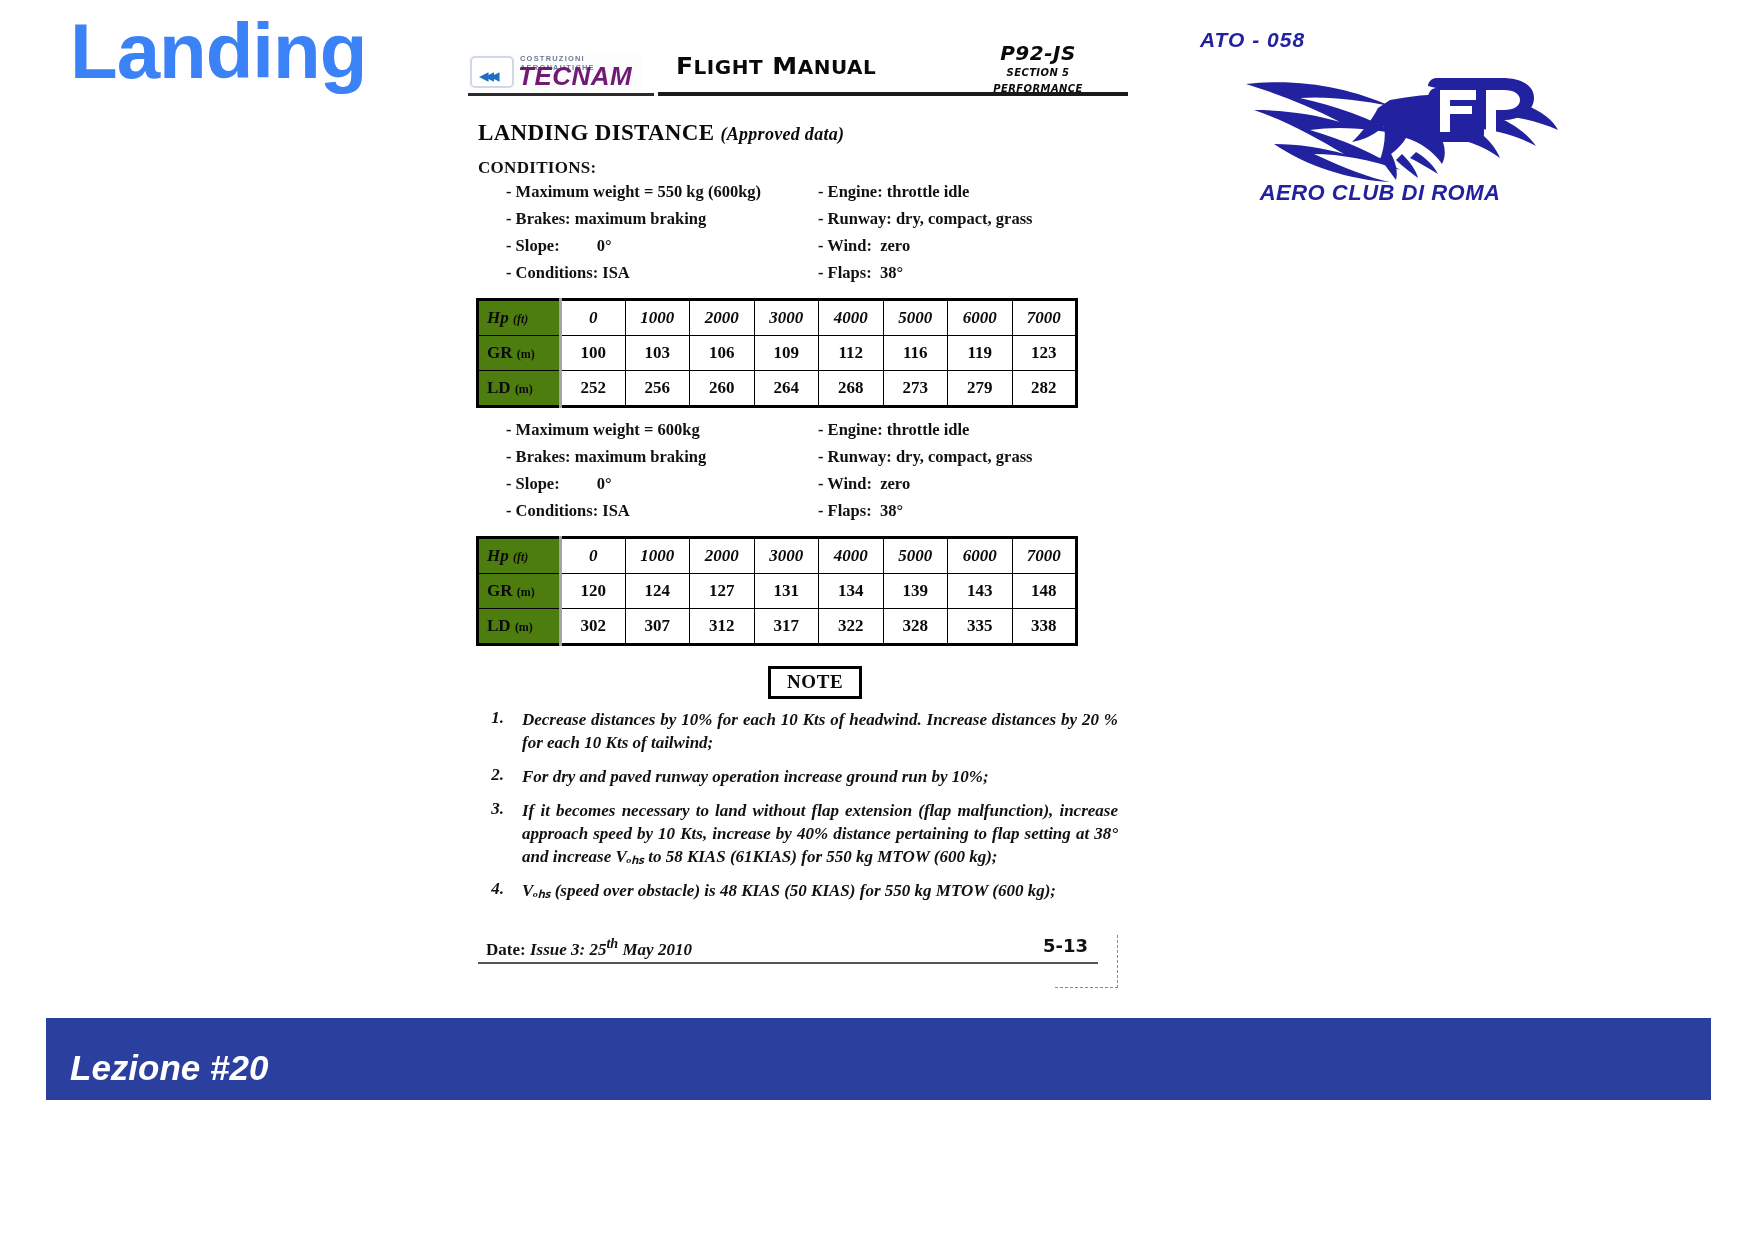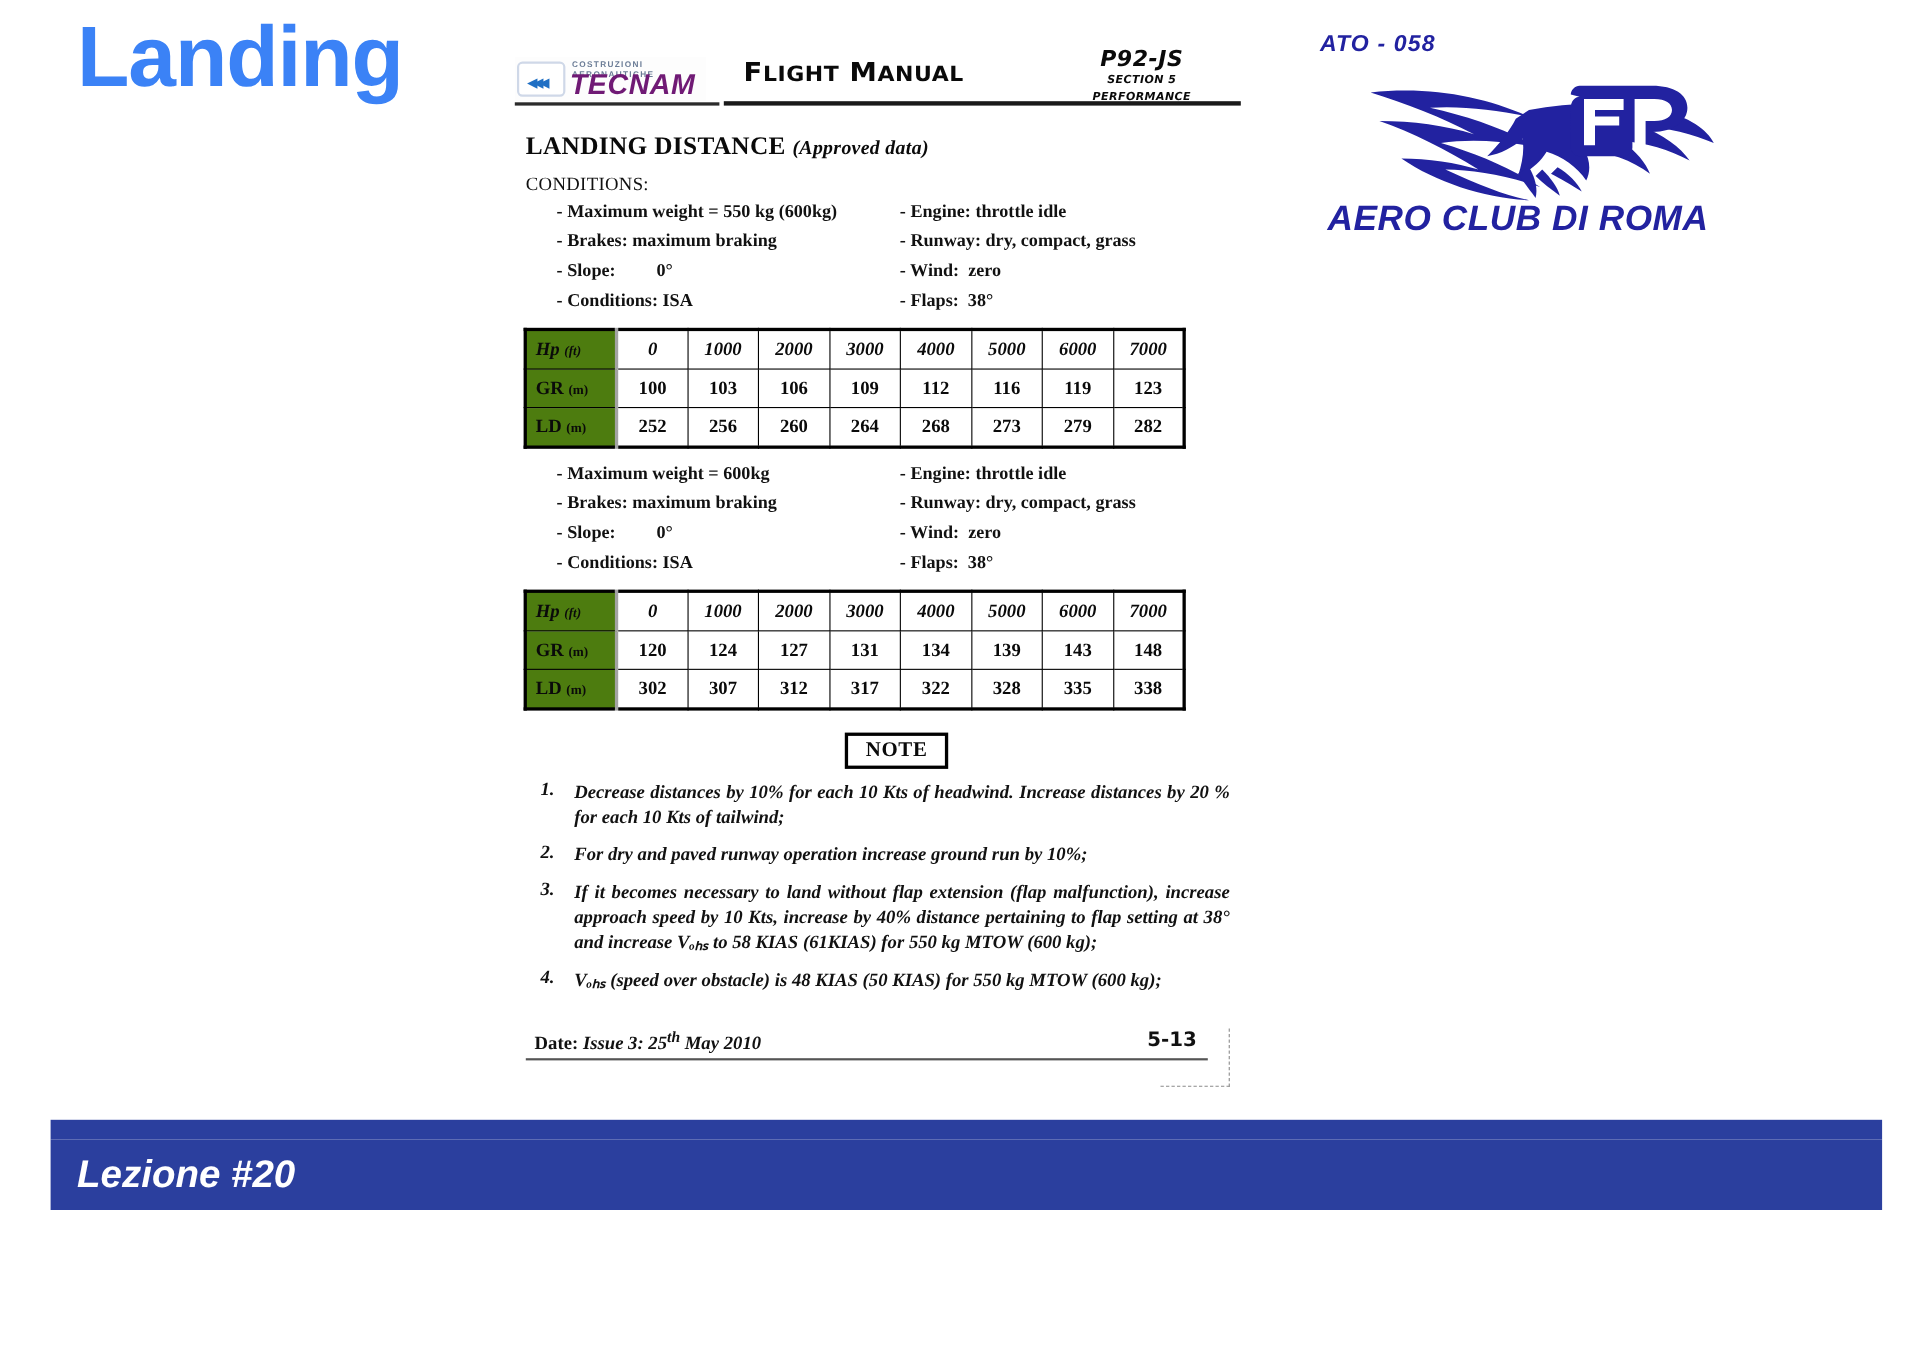--- a/index.html
+++ b/index.html
@@ -54,21 +54,21 @@
   }
   #club-name {
     position: absolute;
     left: 0px;
     top: 160px;
     width: 400px;
     text-align: center;
     font-family: "Liberation Sans", sans-serif;
     font-style: italic;
     font-weight: bold;
-    font-size: 32px;
+    font-size: 22px;
     color: #2222a0;
     letter-spacing: 0.5px;
   }
 
   
   #manual-page {
     position: absolute;
     left: 468px;
     top: 30px;
     width: 660px;
@@ -202,21 +202,21 @@
   }
   #landing-distance-title .approved {
     font-style: italic;
     font-size: 18px;
     font-weight: bold;
   }
 
   .conditions-label {
     position: absolute;
     font-family: "Liberation Serif", serif;
-    font-weight: normal;
+    font-weight: bold;
     font-size: 17px;
     letter-spacing: 0.3px;
     color: #111;
     text-align: center;
   }
 
   .cond-grid {
     position: absolute;
     width: 640px;
   }

